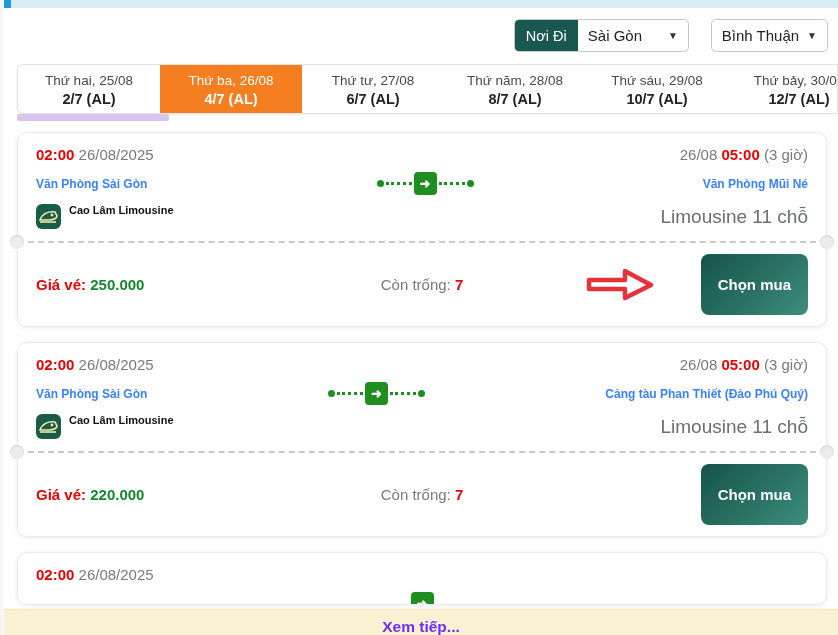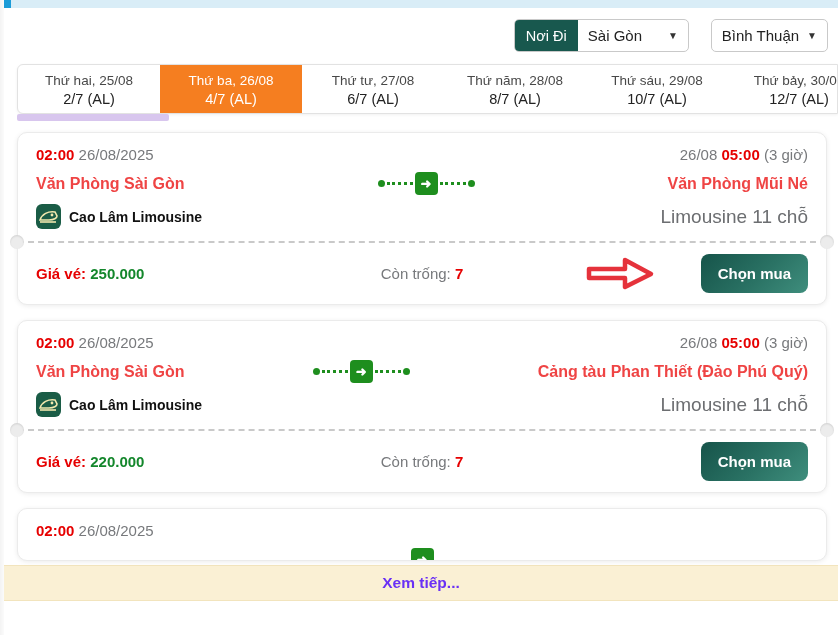--- a/index.html
+++ b/index.html
@@ -19,58 +19,58 @@
   .filter-label { background:#18584e; color:#fff; font-size:14.5px; display:flex; align-items:center; padding:0 11px; white-space:nowrap; }
   .filter-select { display:flex; align-items:center; gap:8px; padding:0 10px; min-width:110px; cursor:pointer; font-size:15px; color:#222; justify-content:space-between; }
   .caret { font-size:10px; color:#333; }
 
   
   .tabs { display:flex; margin:12px 0 0 13px; width:821px; height:50px; overflow:hidden;
     background:#fff; border:1px solid #e2e2e2; border-radius:6px 0 0 6px;
     box-shadow:0 1px 3px rgba(0,0,0,.06); }
   .tab { min-width:142px; width:142px; text-align:center; padding:7px 0 0 0; cursor:pointer; }
   .tab .l1 { font-size:13.5px; color:#484848; line-height:18px; white-space:nowrap; }
-  .tab .l2 { font-size:14.5px; font-weight:normal; color:#222; line-height:19px; }
+  .tab .l2 { font-size:14.5px; font-weight:bold; color:#222; line-height:19px; }
   .tab.active { background:#f57e20; }
   .tab.active .l1, .tab.active .l2 { color:#fff; }
   .tab-scroll-thumb { margin-left:13px; width:152px; height:7px; background:#d8c6ee; border-radius:2px; }
 
   
   .card { position:relative; margin:11px 0 0 13px; width:810px; background:#fff;
     border:1px solid #ebebeb; border-radius:10px; box-shadow:0 1px 5px rgba(0,0,0,.08); }
   .card + .card { margin-top:15px; }
   .card-main { padding:13px 18px 12px 18px; }
   .row { display:flex; justify-content:space-between; align-items:center; }
   .times { font-size:15px; }
   .red-t { color:#e60000; font-weight:bold; }
   .gray-t { color:#77797c; }
   .locs { margin-top:9px; }
-  .loc { font-size:16px; font-weight:bold; color:#ef4444; white-space:nowrap; }
+  .loc { font-size:12px; font-weight:bold; color:#3b82f6; white-space:nowrap; }
   .route-indicator { display:flex; align-items:center; }
   .ri-dot { width:7px; height:7px; border-radius:50%; background:#1e8e1e; }
   .ri-dash { width:26px; border-top:3px dotted #1e8e1e; margin:0 2px; }
   .ri-box { width:23px; height:23px; background:#1e8e1e; border-radius:4px; color:#fff;
     display:flex; align-items:center; justify-content:center; font-size:13px; font-weight:bold; }
   .oprow { margin-top:9px; }
-  .op-left { display:flex; align-items:center; gap:8px; font-size:14px; font-weight:bold; color:#111; }
+  .op-left { display:flex; align-items:flex-start; gap:8px; font-size:11px; font-weight:bold; color:#111; }
   .vehicle { font-size:19px; color:#6c6e71; }
 
   .card-bottom { position:relative; border-top:2px dashed #c9c9c9; padding:11px 18px;
     display:flex; align-items:center; }
   .notch { position:absolute; width:14px; height:14px; border-radius:50%; background:#ececec;
     top:-8px; box-shadow:inset 0 1px 2px rgba(0,0,0,.12); }
   .notch.left { left:-8px; } .notch.right { right:-8px; }
   .cb-left { flex:1; font-size:15px; }
   .price-label { color:#e60000; font-weight:bold; }
   .price-val { color:#14872c; font-weight:bold; }
   .cb-mid { flex:1; text-align:center; font-size:15px; color:#77797c; }
   .seat-val { color:#e60000; font-weight:bold; }
   .cb-right { flex:1; display:flex; align-items:center; justify-content:flex-end; }
   .buy-btn { border:none; cursor:pointer; color:#fff; font-weight:bold; font-size:15px;
-    font-family:"Liberation Sans", sans-serif; padding:11px 17px; border-radius:8px;
+    font-family:"Liberation Sans", sans-serif; padding:22px 17px; border-radius:8px;
     background:linear-gradient(135deg,#16544a 0%,#2a7264 55%,#3f8e7d 100%); }
   .anno-arrow { margin-right:46px; }
 
   
   .card.partial { height:53px; overflow:hidden; }
   .card.partial .locs { justify-content:center; }
 
   
   .more-bar { margin-top:4px; width:100%; height:36px; background:#faf0d4;
     border-top:1px solid #f2e4bd; border-bottom:1px solid #f2e4bd;

